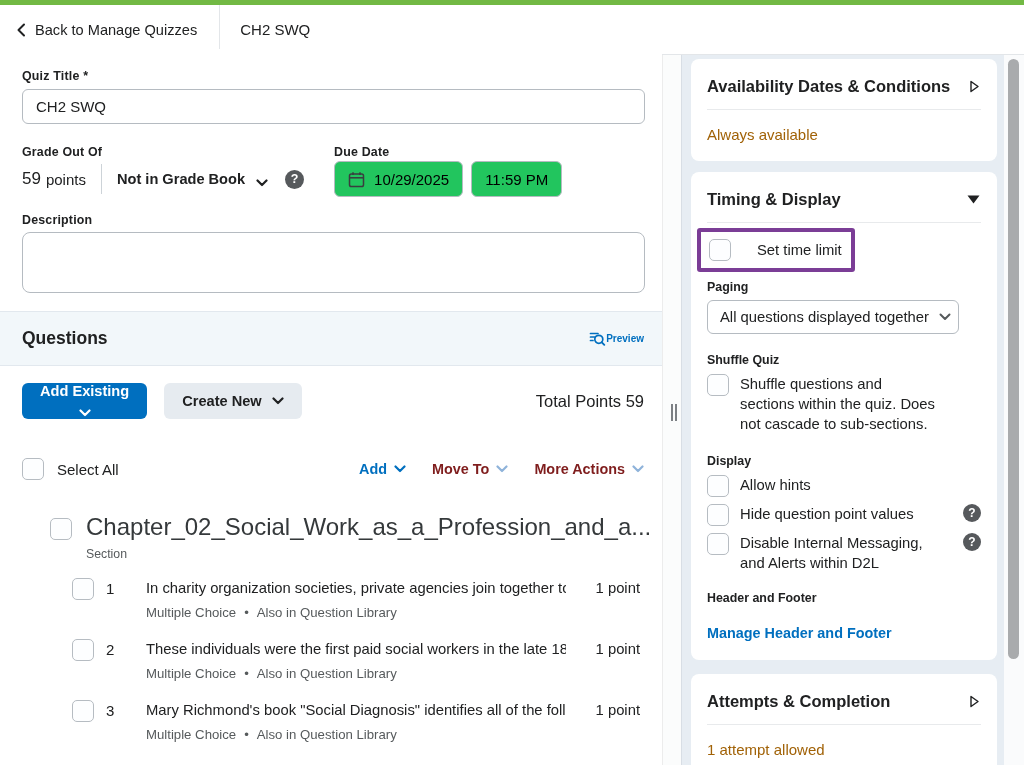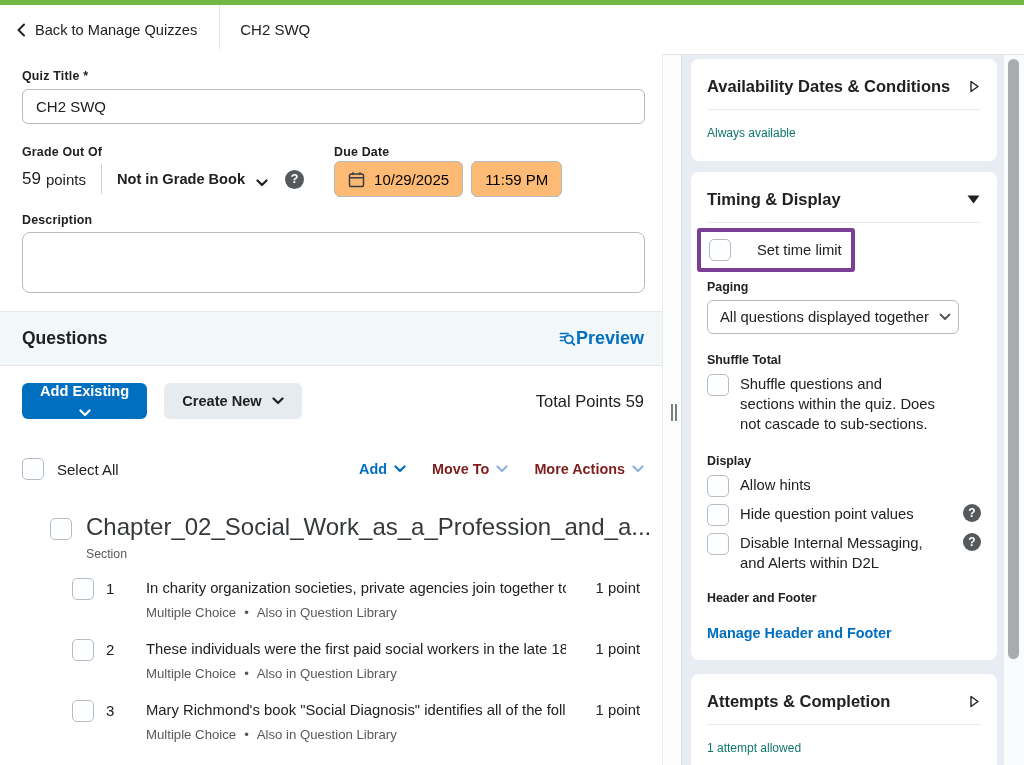--- a/index.html
+++ b/index.html
@@ -25,32 +25,32 @@
   .grade-controls { display:flex; align-items:center; height:36px; margin-top:2px; }
   .grade-points-num { font-size:17px; }
   .grade-points-unit { font-size:15px; margin-left:5px; }
   .vsep { width:1px; height:30px; background:#cdd3d8; margin:0 15px; }
   .gradebook-dd { display:flex; align-items:flex-end; gap:11px; font-size:14.6px; font-weight:bold; cursor:pointer; }
   .help-icon { width:19px; height:19px; border-radius:50%; background:#56595c; color:#fff; font-size:12.5px;
     font-weight:bold; display:inline-flex; align-items:center; justify-content:center; flex:0 0 auto; }
   .grade-help { margin-left:17px; }
   .duedate-col { margin-left:30px; }
   .duedate-controls { display:flex; margin-top:2px; }
-  .date-btn, .time-btn { height:36px; border:1px solid #b5bbc1; border-radius:6px; background:#fdba74;
+  .date-btn, .time-btn { height:36px; border:1px solid #b5bbc1; border-radius:6px; background:#22c55e;
     display:flex; align-items:center; padding:0 13px; font-size:15px; gap:9px; cursor:pointer; }
   .time-btn { margin-left:8px; }
   .desc-block { margin-top:16px; }
   .desc-textarea { margin-top:5px; width:100%; height:61px; border:1px solid #b5bbc1; border-radius:8px;
     resize:none; font-family:inherit; font-size:15px; padding:8px 12px; }
 
   .questions-band { margin-top:14px; background:#f2f7fa; border-top:1px solid #e2e8ee; border-bottom:1px solid #e2e8ee;
     padding:16px 18px 16px 22px; display:flex; align-items:center; }
   .questions-title { font-size:17.5px; font-weight:bold; }
   .preview-link { margin-left:auto; display:flex; align-items:center; color:#006fbf;
-    font-size:18px; font-weight:bold; cursor:pointer; }
+    font-size:10px; font-weight:bold; cursor:pointer; }
 
   .buttons-row { display:flex; align-items:center; padding:17px 18px 0 22px; }
   .btn { height:36px; border-radius:6px; border:none; display:inline-flex; align-items:center; gap:10px;
     font-family:inherit; font-size:14.6px; font-weight:bold; padding:0 18px; cursor:pointer; }
   .btn-primary { background:#006fbf; color:#fff;flex-direction:column; }
   .btn-secondary { background:#e6ebf0; color:#202122; margin-left:17px; }
   .total-points { margin-left:auto; font-size:16.5px; }
 
   .selectall-row { display:flex; align-items:center; margin-top:39px; padding:0 18px 0 22px; }
   .checkbox { width:22px; height:22px; border:1px solid #b6bcc2; border-radius:5px; background:#fdfeff; flex:0 0 auto; cursor:pointer; }
@@ -82,21 +82,21 @@
   .sidebar { position:absolute; left:681px; top:55px; width:343px; height:710px; background:#e7edf3;
     border-left:1px solid #d8dee5; overflow:hidden; }
   .card { position:absolute; left:9px; width:306px; background:#fff; border-radius:8px; overflow:hidden; }
   .card-availability { top:4px; height:102px; }
   .card-timing { top:117px; height:488px; }
   .card-attempts { top:619px; height:200px; }
   .card-header { display:flex; align-items:center; padding:18px 16px 13px 16px; cursor:pointer; }
   .card-title { font-size:16.5px; font-weight:bold; }
   .card-caret { margin-left:auto; display:flex; }
   .card-divider { border-top:1px solid #e8eaec; margin:0 16px; }
-  .card-summary { font-size:12px; color:#0f766e; padding:16px 16px 0 16px; }
+  .card-summary { font-size:15px; color:#a16207; padding:16px 16px 0 16px; }
 
   .purple-box { margin:5px 0 0 6px; width:158px; height:44px; border:4px solid #7b3d96; border-radius:3px;
     display:flex; align-items:center; padding-left:8px; gap:26px; }
   .side-label { font-size:12.4px; font-weight:bold; padding:0 16px; }
   .cb-label { font-size:14.8px; line-height:20px; }
   .mt8  { margin-top:8px; }
   .paging-select { margin:6px 16px 0 16px; width:252px; height:34px; border:1px solid #b5bbc1; border-radius:6px;
     display:flex; align-items:center; padding:0 12px; font-size:14.8px; gap:10px; cursor:pointer; background:#fff; }
   .paging-select .sel-text { flex:1 1 auto; white-space:nowrap; }
   .cb-row { display:flex; padding:0 16px; margin-top:7px; gap:11px; align-items:flex-start; }
@@ -335,21 +335,21 @@
     <div class="side-label mt8">Paging</div>
     <div class="paging-select">
       <span class="sel-text">All questions displayed together</span>
       <span>
         <svg width="12" height="8" viewBox="0 0 12 8">
             <path d="M1.5 1.5 L6 6 L10.5 1.5" fill="none" stroke="#565a5c" stroke-width="2" stroke-linecap="round" stroke-linejoin="round"></path>
           </svg>
       </span>
     </div>
 
-    <div class="side-label mt19">Shuffle Total</div>
+    <div class="side-label mt19">Shuffle Quiz</div>
     <div class="cb-row">
       <span class="checkbox"></span>
       <span class="cb-label cb-text-wrap">Shuffle questions and sections within the quiz. Does not cascade to sub-sections.</span>
     </div>
 
     <div class="side-label mt20">Display</div>
     <div class="cb-row">
       <span class="checkbox"></span>
       <span class="cb-label cb-text-wrap">Allow hints</span>
     </div>

